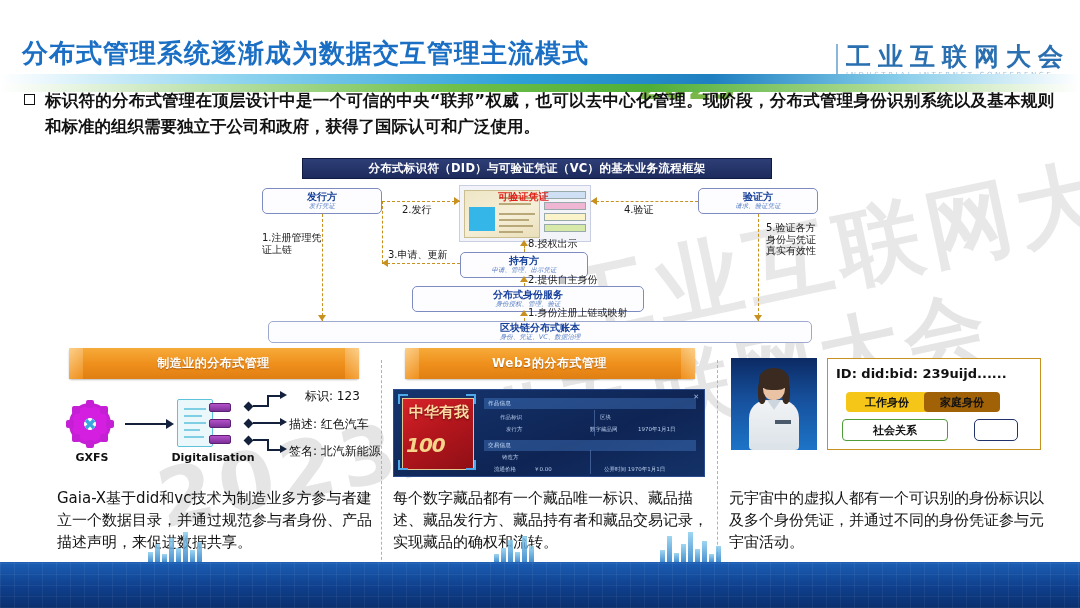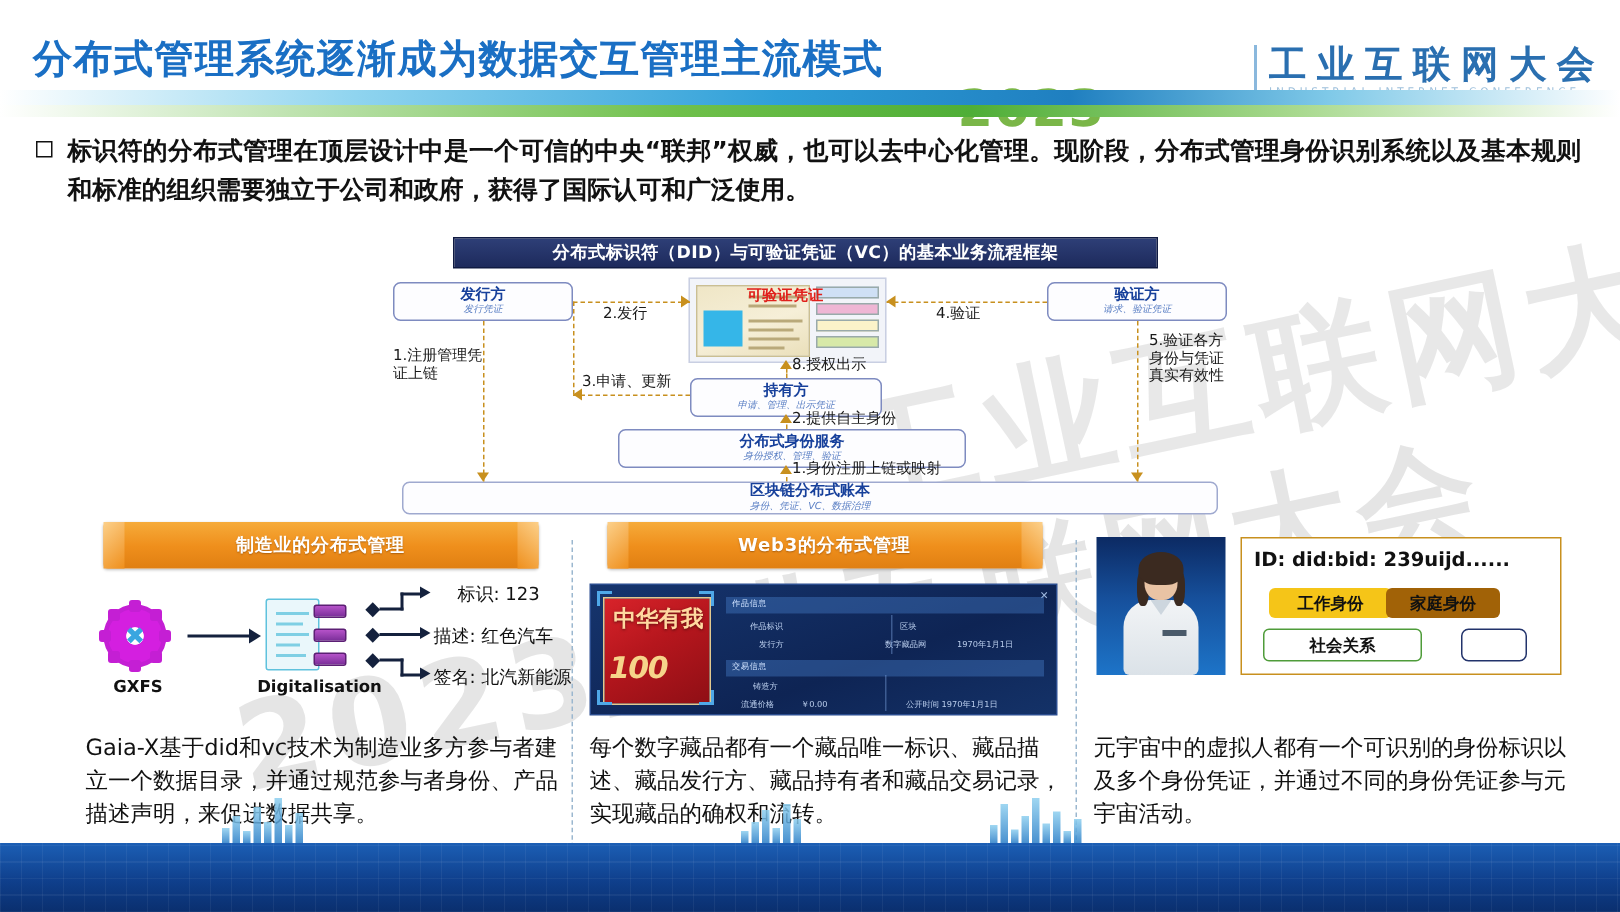--- a/index.html
+++ b/index.html
@@ -6,21 +6,21 @@
   body {
     width: 1080px; height: 608px;
     font-family: "DejaVu Sans", "Liberation Sans", sans-serif;
     background: #ffffff;
     overflow: hidden;
     position: relative;
   }
 
   
   .header {
-    position: absolute; left: 0; top: 0; width: 1080px; height: 84px;
+    position: absolute; left: 0; top: 14px; width: 1080px; height: 84px;
     background: #ffffff;
     padding-left: 13px;
   }
   .slide-title {
     position: absolute; left: 22px; top: 22px;
     font-size: 26px; font-weight: bold; color: #1a6fc4;
     letter-spacing: 1px; white-space: nowrap;
   }
   .header-rule {
     position: absolute; left: 0; top: 60px; width: 1080px; height: 10px;

